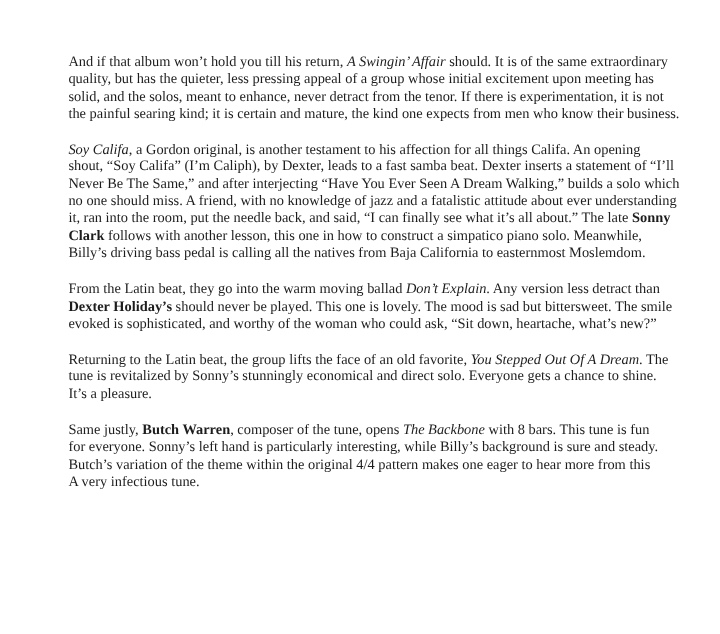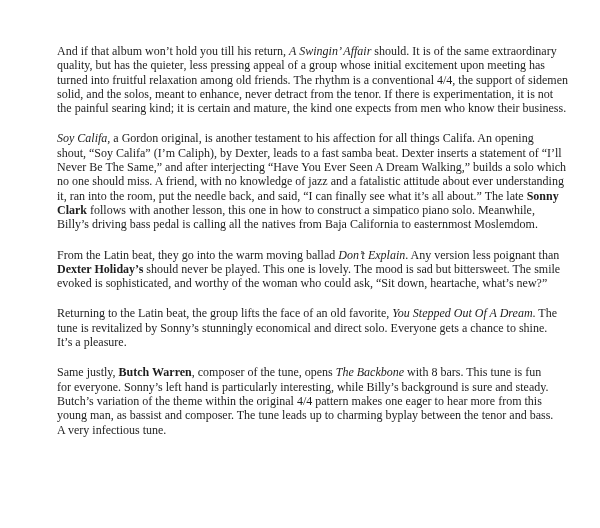--- a/index.html
+++ b/index.html
@@ -38,44 +38,42 @@
   .seg-b { font-weight: bold; }
 </style>
 </head>
 <body>
 
 <div class="canvas">
   <div class="textblock" style="color: rgb(29, 29, 29);">
       <div class="paragraph">
         <div class="line"><span class="seg-n">And if that album won’t hold you till his return, </span><span class="seg-i">A Swingin’ Affair</span><span class="seg-n"> should. It is of the same extraordinary</span></div>
         <div class="line"><span class="seg-n">quality, but has the quieter, less pressing appeal of a group whose initial excitement upon meeting has</span></div>
-        <div class="line"><span class="seg-n">turned into fruitful relaxation among old friends. The rhythm is a conventional 4/4, the support of sidemen</span></div>
         <div class="line"><span class="seg-n">solid, and the solos, meant to enhance, never detract from the tenor. If there is experimentation, it is not</span></div>
         <div class="line"><span class="seg-n">the painful searing kind; it is certain and mature, the kind one expects from men who know their business.</span></div>
       </div>
       <div class="paragraph">
         <div class="line"><span class="seg-i">Soy Califa</span><span class="seg-n">, a Gordon original, is another testament to his affection for all things Califa. An opening</span></div>
         <div class="line"><span class="seg-n">shout, “Soy Califa” (I’m Caliph), by Dexter, leads to a fast samba beat. Dexter inserts a statement of “I’ll</span></div>
         <div class="line"><span class="seg-n">Never Be The Same,” and after interjecting “Have You Ever Seen A Dream Walking,” builds a solo which</span></div>
         <div class="line"><span class="seg-n">no one should miss. A friend, with no knowledge of jazz and a fatalistic attitude about ever understanding</span></div>
         <div class="line"><span class="seg-n">it, ran into the room, put the needle back, and said, “I can finally see what it’s all about.” The late </span><span class="seg-b">Sonny</span></div>
         <div class="line"><span class="seg-b">Clark</span><span class="seg-n"> follows with another lesson, this one in how to construct a simpatico piano solo. Meanwhile,</span></div>
         <div class="line"><span class="seg-n">Billy’s driving bass pedal is calling all the natives from Baja California to easternmost Moslemdom.</span></div>
       </div>
       <div class="paragraph">
-        <div class="line"><span class="seg-n">From the Latin beat, they go into the warm moving ballad </span><span class="seg-i">Don’t Explain</span><span class="seg-n">. Any version less poignant than</span></div>
+        <div class="line"><span class="seg-n">From the Latin beat, they go into the warm moving ballad </span><span class="seg-i">Don’t Explain</span><span class="seg-n">. Any version less detract than</span></div>
         <div class="line"><span class="seg-b">Dexter Holiday’s</span><span class="seg-n"> should never be played. This one is lovely. The mood is sad but bittersweet. The smile</span></div>
         <div class="line"><span class="seg-n">evoked is sophisticated, and worthy of the woman who could ask, “Sit down, heartache, what’s new?”</span></div>
       </div>
       <div class="paragraph">
         <div class="line"><span class="seg-n">Returning to the Latin beat, the group lifts the face of an old favorite, </span><span class="seg-i">You Stepped Out Of A Dream</span><span class="seg-n">. The</span></div>
         <div class="line"><span class="seg-n">tune is revitalized by Sonny’s stunningly economical and direct solo. Everyone gets a chance to shine.</span></div>
         <div class="line"><span class="seg-n">It’s a pleasure.</span></div>
       </div>
       <div class="paragraph">
         <div class="line"><span class="seg-n">Same justly, </span><span class="seg-b">Butch Warren</span><span class="seg-n">, composer of the tune, opens </span><span class="seg-i">The Backbone</span><span class="seg-n"> with 8 bars. This tune is fun</span></div>
         <div class="line"><span class="seg-n">for everyone. Sonny’s left hand is particularly interesting, while Billy’s background is sure and steady.</span></div>
         <div class="line"><span class="seg-n">Butch’s variation of the theme within the original 4/4 pattern makes one eager to hear more from this</span></div>
-        <div class="line"><span class="seg-n">young man, as bassist and composer. The tune leads up to charming byplay between the tenor and bass.</span></div>
         <div class="line"><span class="seg-n">A very infectious tune.</span></div>
       </div>
     </div>
 </div>
 
 </body></html>

